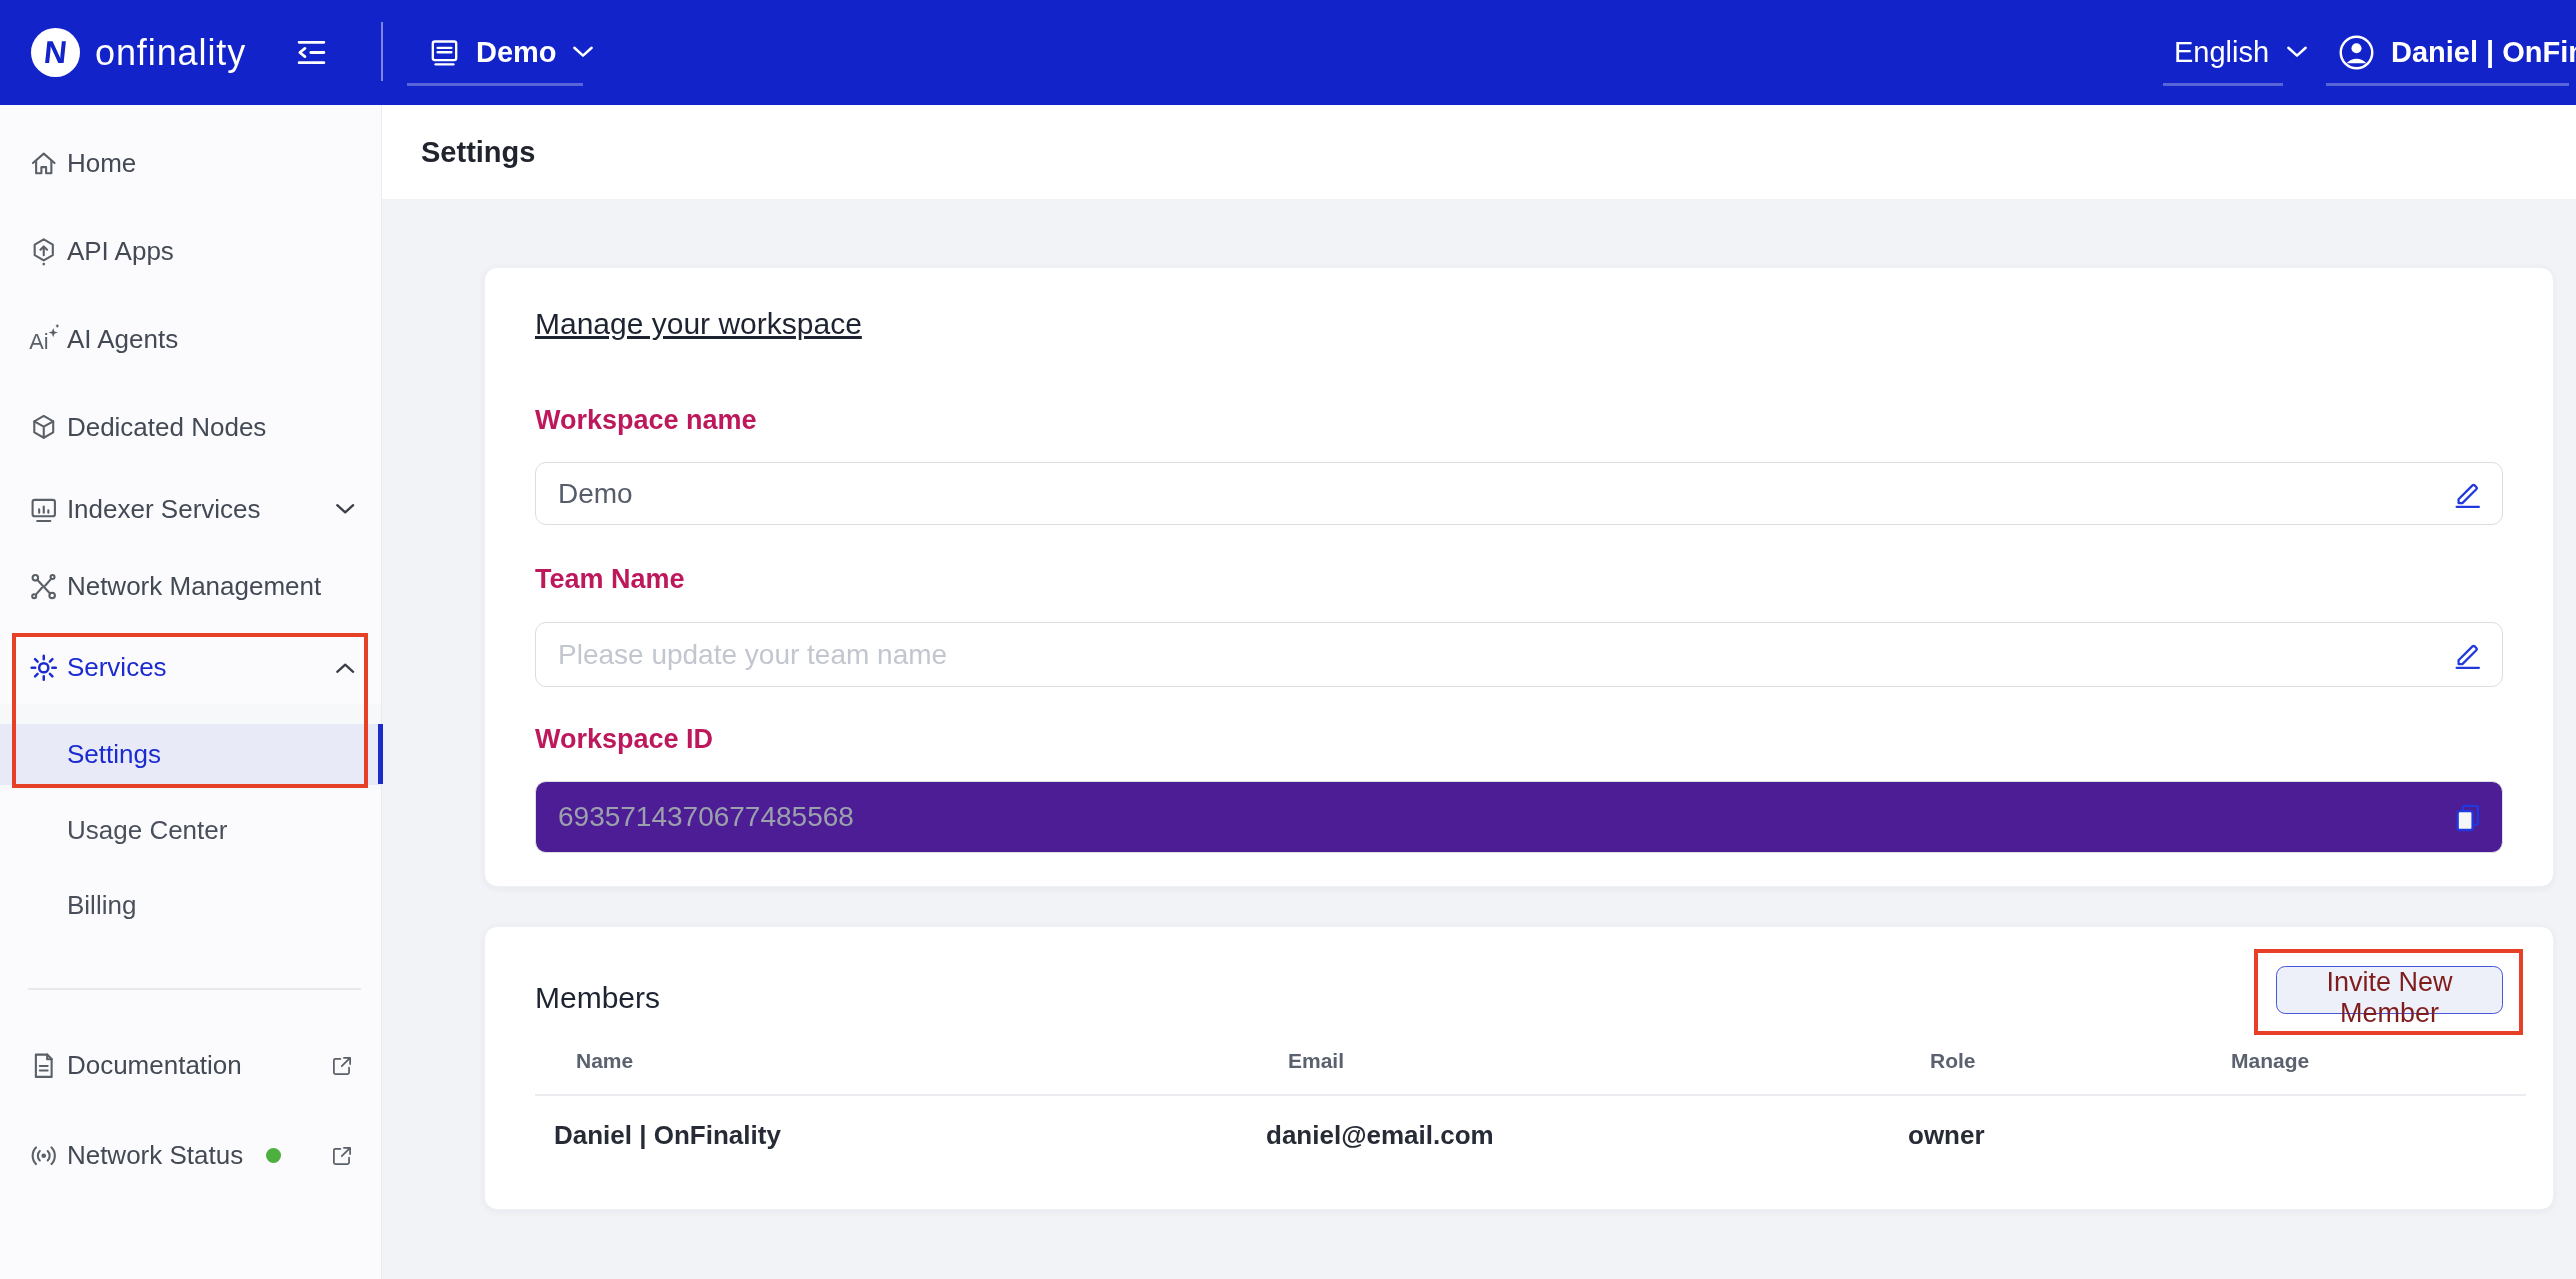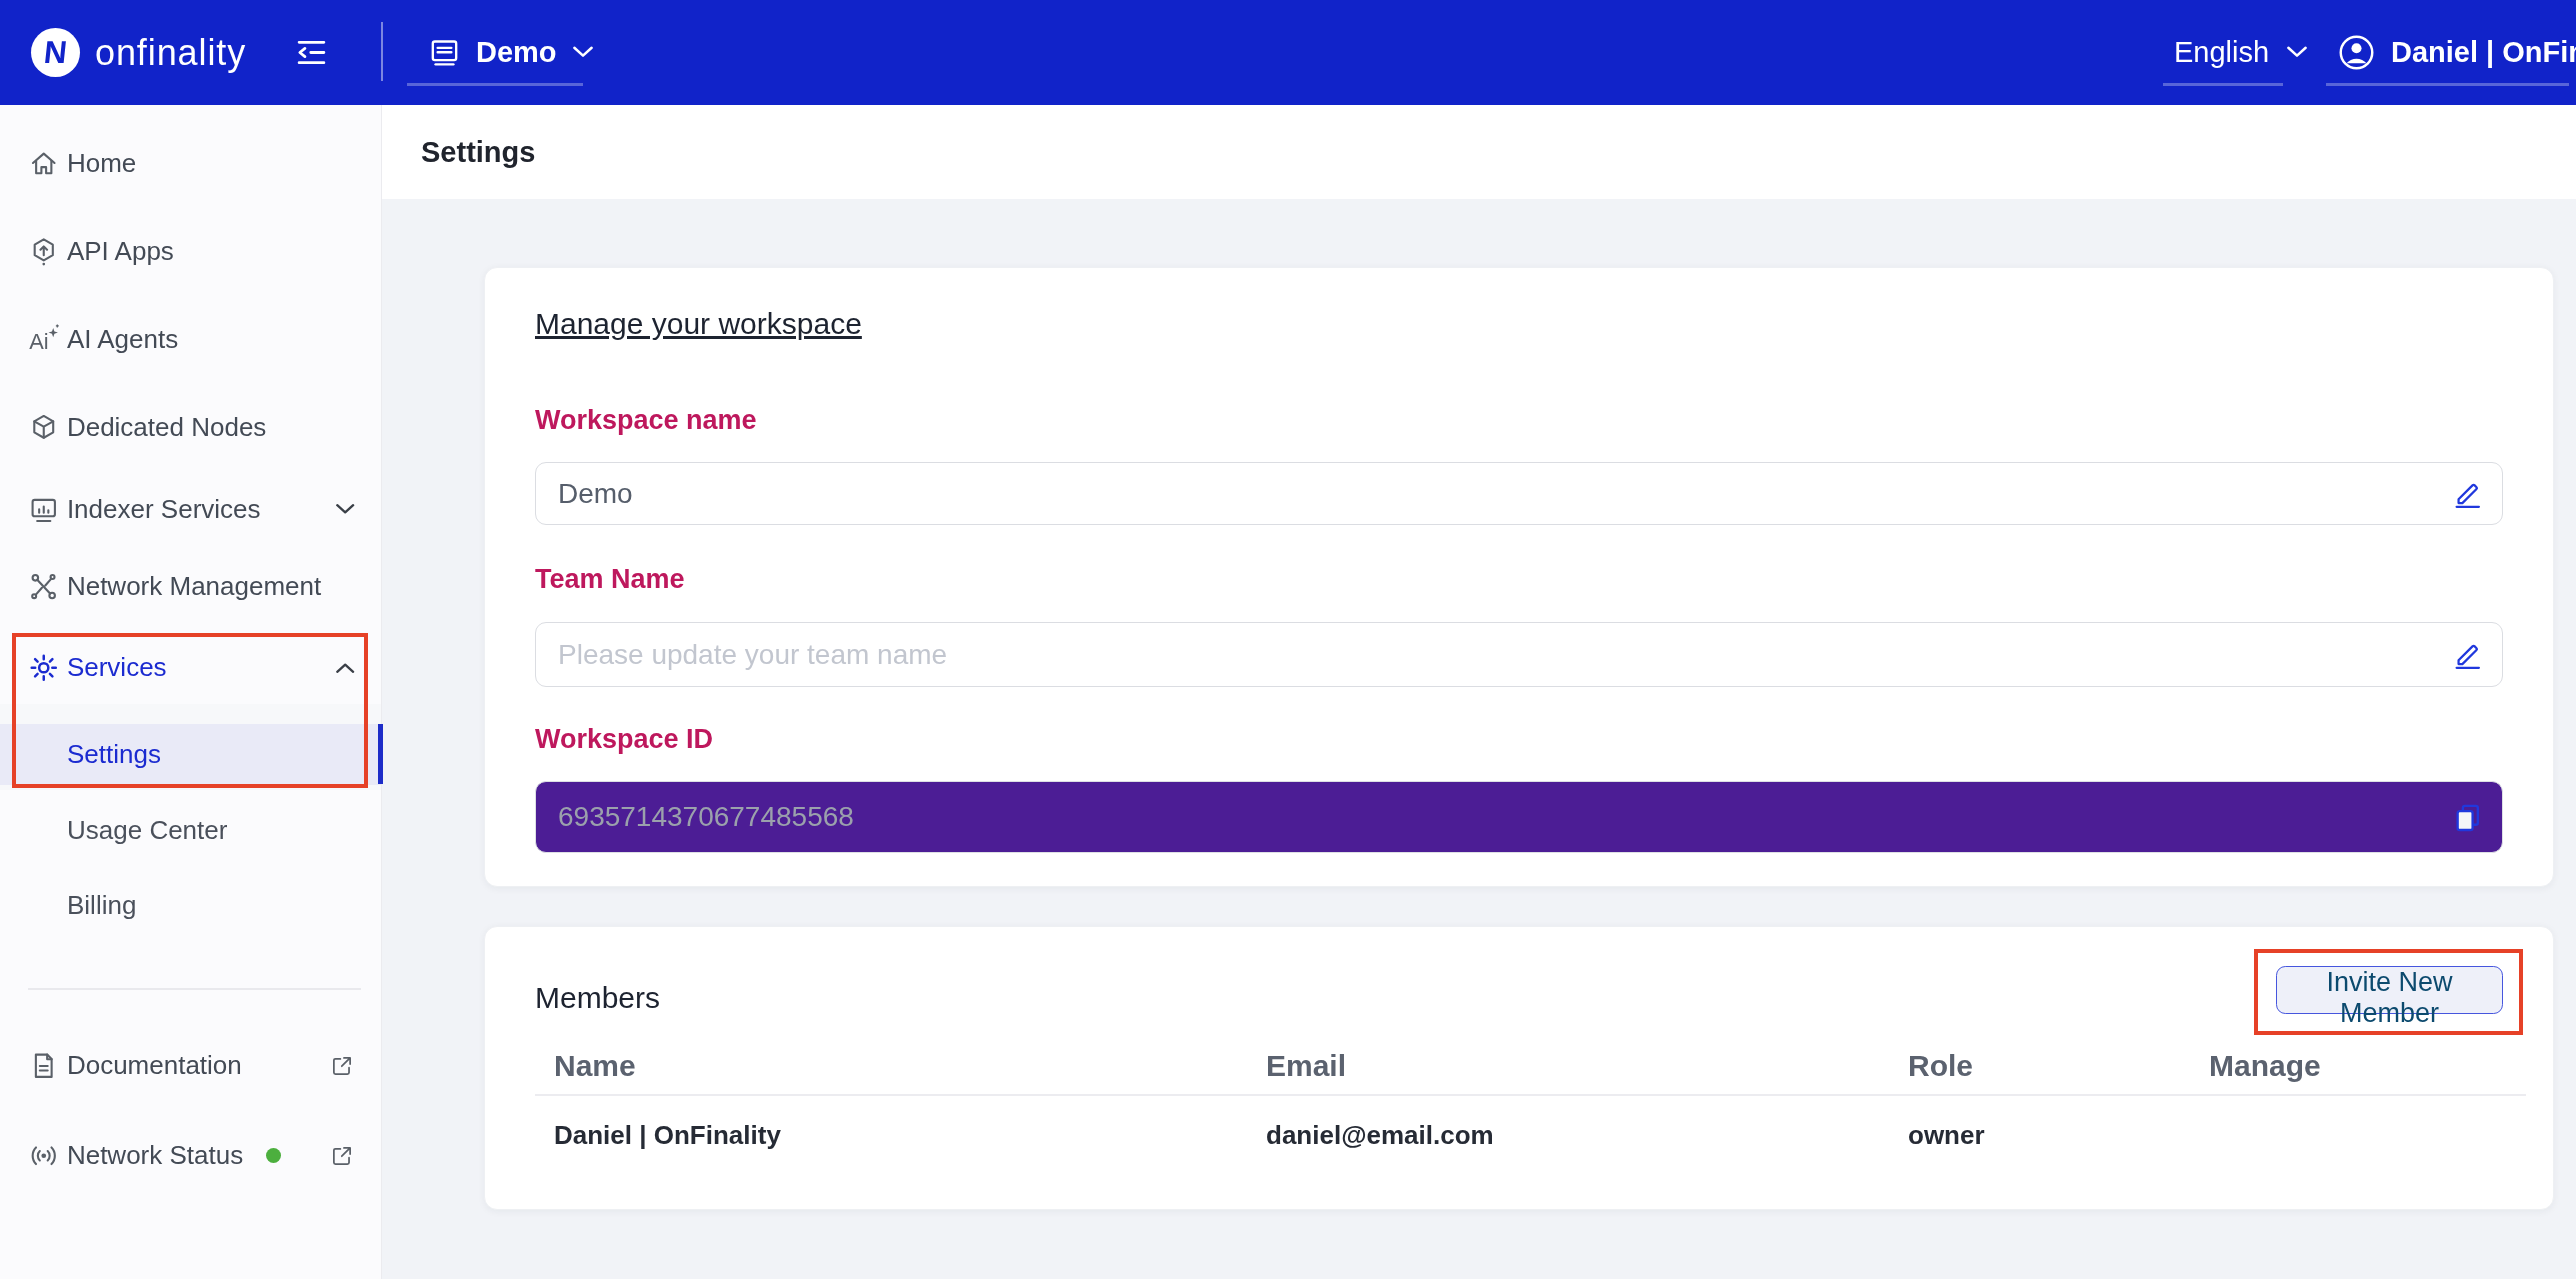--- a/index.html
+++ b/index.html
@@ -63,23 +63,23 @@
   .l1 { top:137px; } .l2 { top:296px; } .l3 { top:456px; }
   .field { position:absolute; left:50px; width:1968px; }
   .fd1 { top:194px; height:63px; } .fd2 { top:354px; height:65px; } .fd3 { top:513px; height:72px; }
   .field input { width:100%; height:100%; border:1.9px solid #dbdde2; border-radius:11px; background:#fff;
                  font-family:inherit; font-size:28px; color:#565e6b; padding:0 74px 0 22px; outline:none; }
   .field input::placeholder { color:#c2c6cf; }
   .field input:disabled { background:#4c1d95; color:#9ba1ac; border-color:#dddfe4; }
   .icon-btn { position:absolute; right:15px; top:50%; transform:translateY(-50%); width:41px; height:41px;
               border:none; background:transparent; cursor:pointer; display:flex; align-items:center; justify-content:center; }
   .invite-btn { position:absolute; left:1791px; top:39px; width:227px; height:48px; background:#eef0f9;
-                border:1.9px solid #4656de; border-radius:9.3px; color:#0c4a6e; font-size:27px; font-weight:500;
+                border:1.9px solid #4656de; border-radius:9.3px; color:#7f1d1d; font-size:27px; font-weight:500;
                 font-family:inherit; cursor:pointer; }
-  .th { position:absolute; font-size:30px; font-weight:700; color:#5b626f; top:122px; }
+  .th { position:absolute; font-size:21px; font-weight:700; color:#5b626f; top:122px;margin-left:22px; }
   .td { position:absolute; font-size:26px; font-weight:700; color:#262b35; top:193px; }
   .c-name { left:69px; } .c-email { left:781px;text-align:right; } .c-role { left:1423px; } .c-actions { left:1724px; }
   .tbl-divider { position:absolute; left:50px; top:167px; width:1991px; height:1.9px; background:#ececf0; }
 </style>
 </head>
 <body>
 
 <div id="app">
 
   <header class="topbar">

